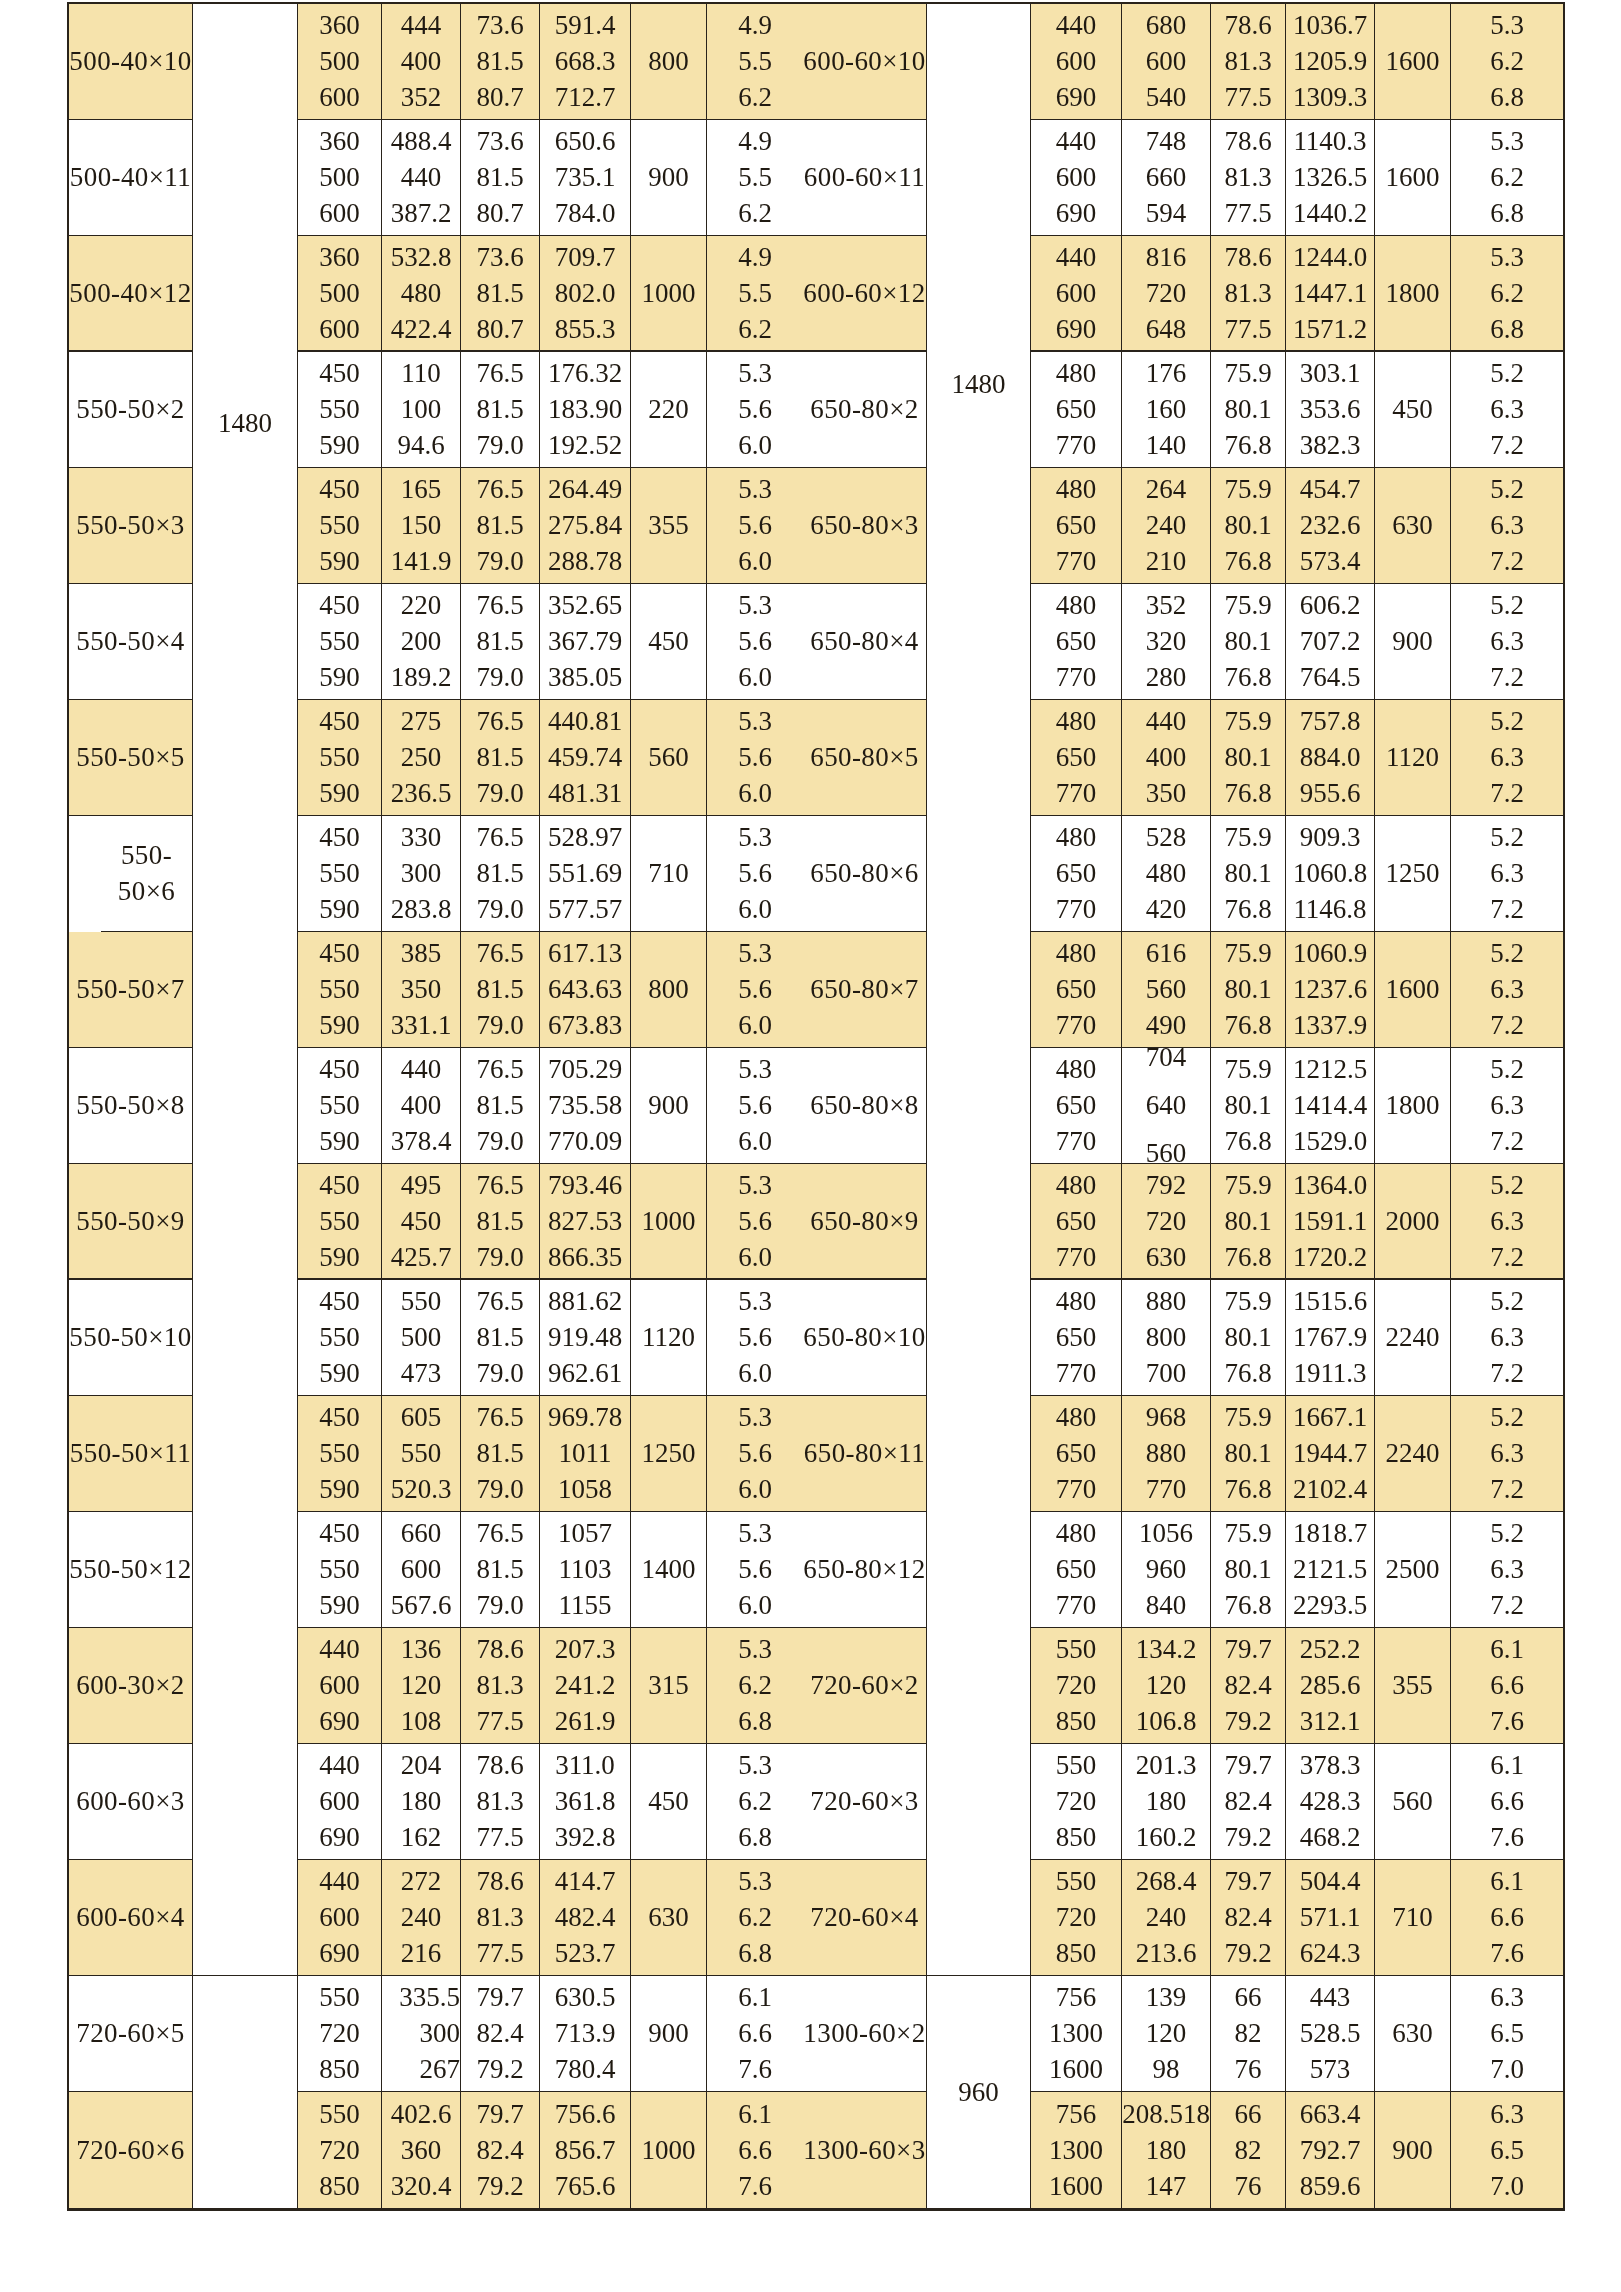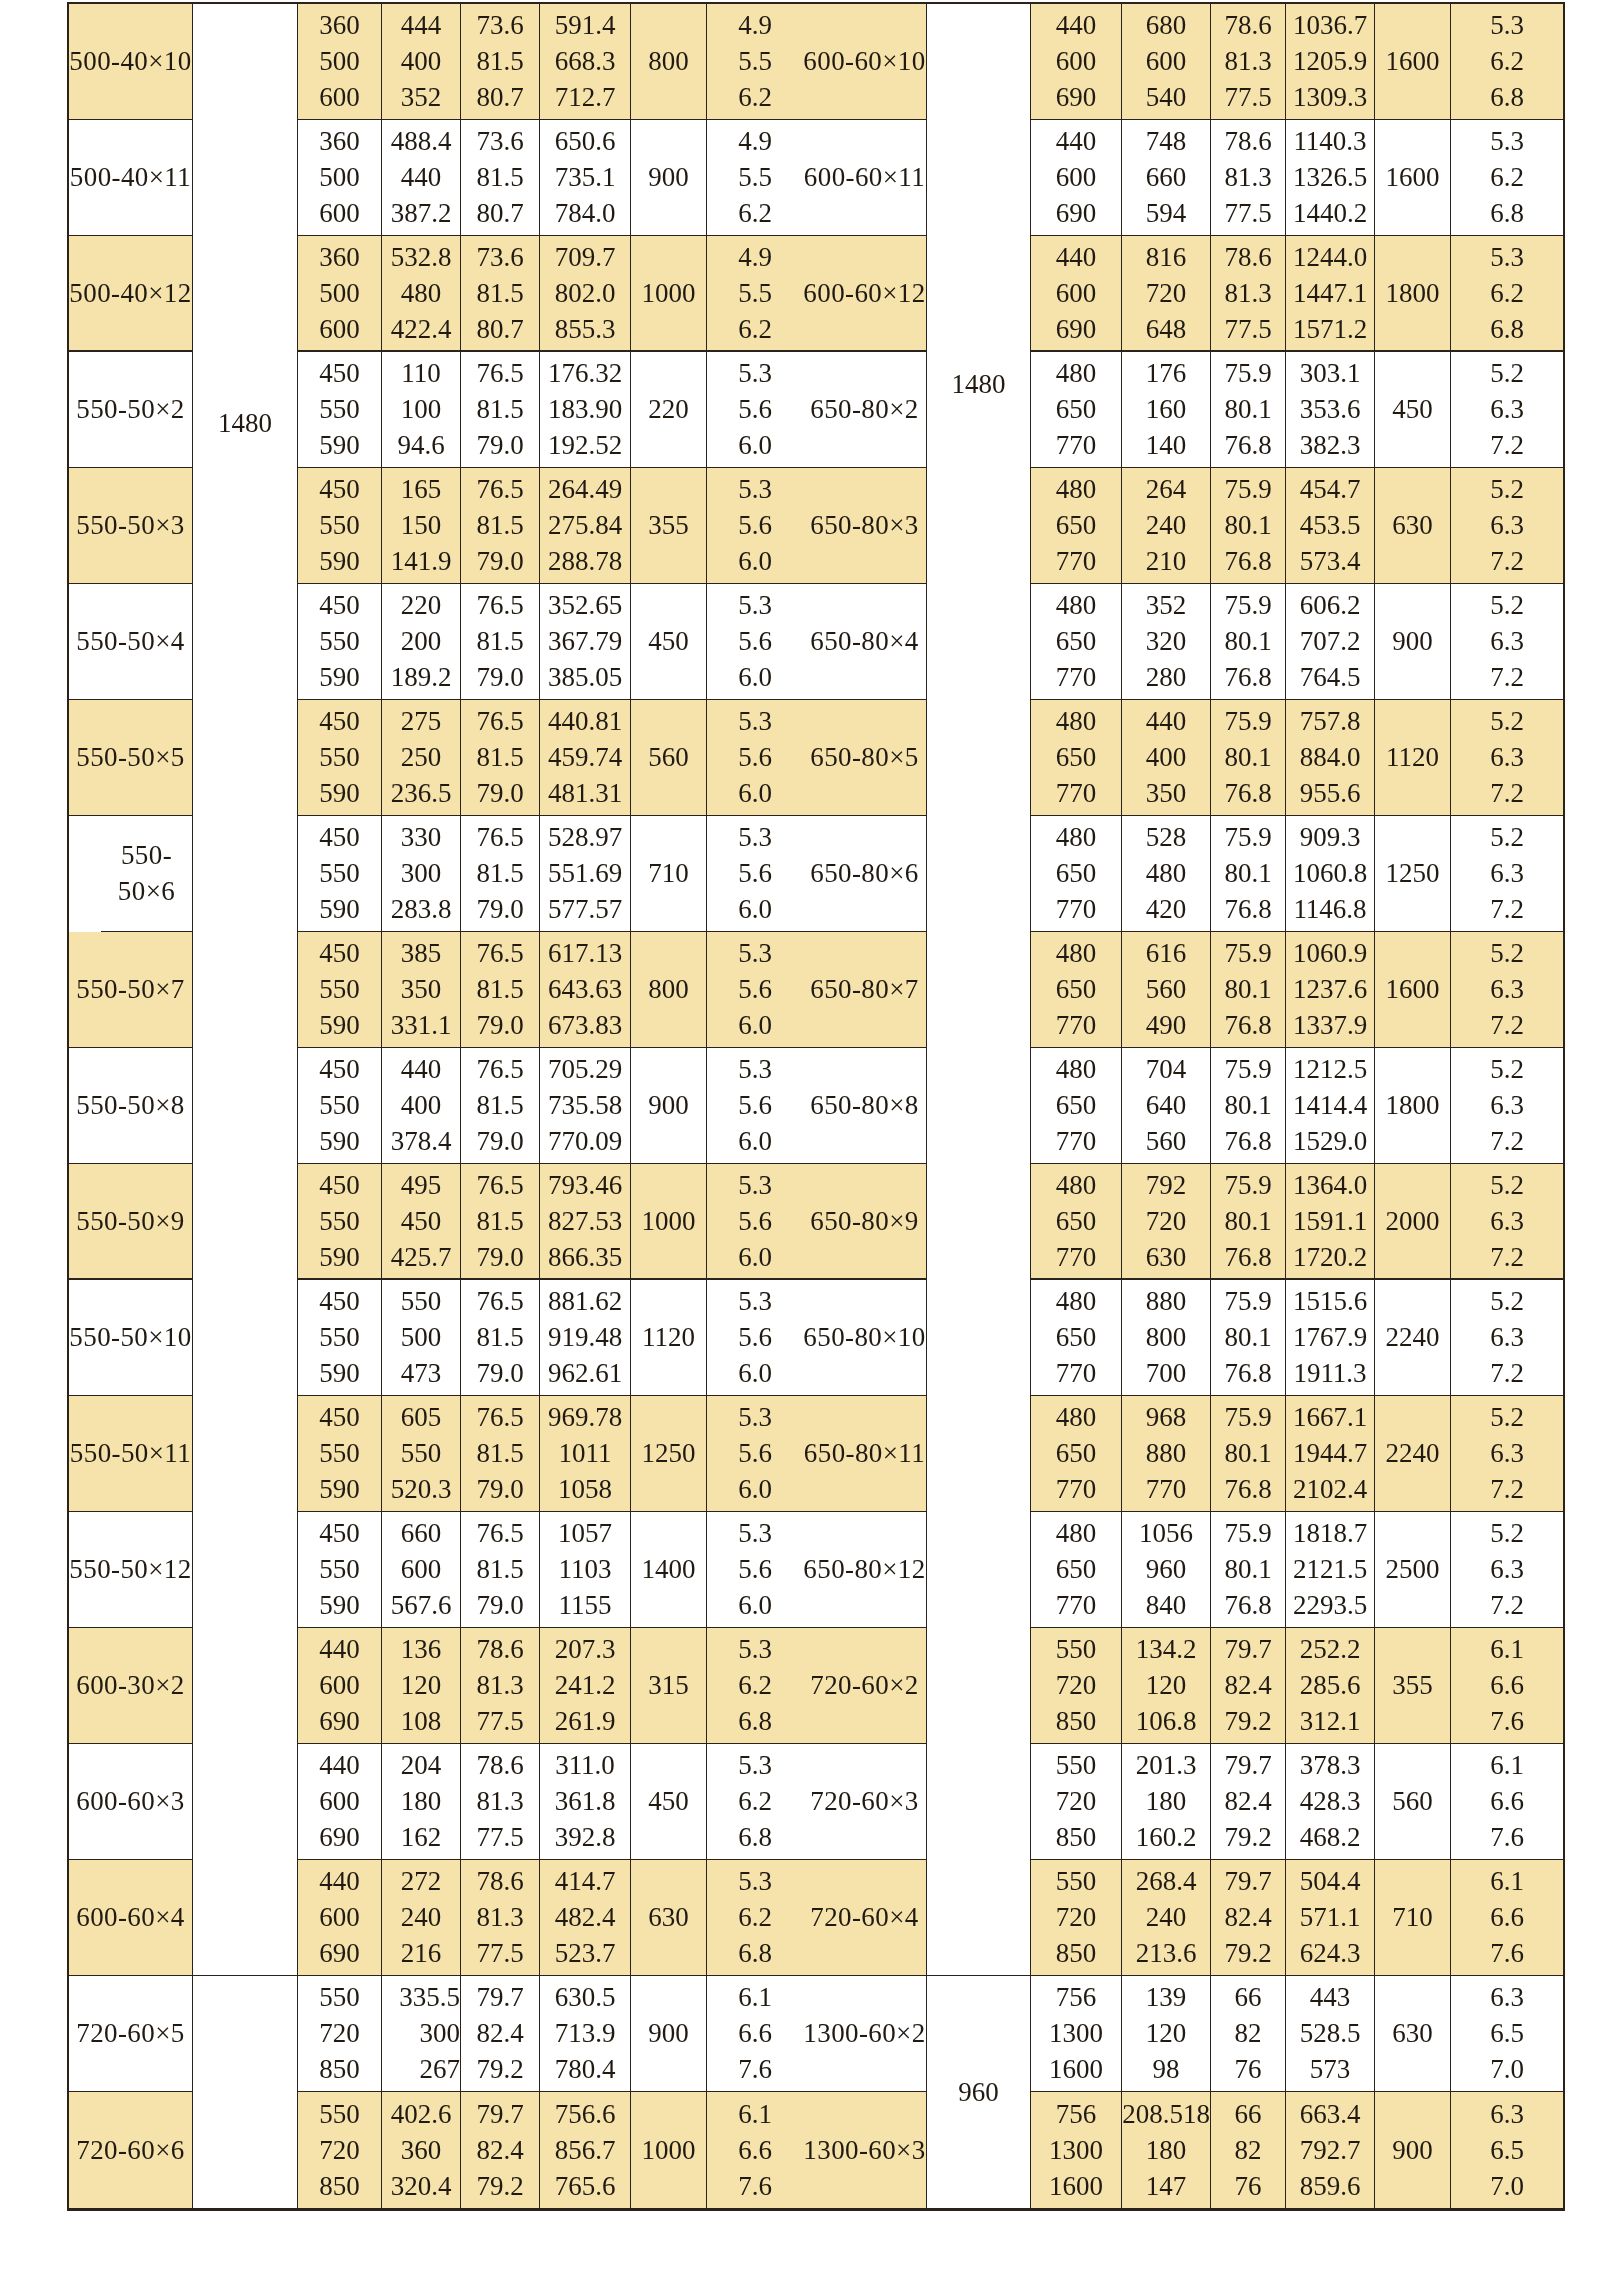--- a/index.html
+++ b/index.html
@@ -716,21 +716,21 @@
         <div class="ln">240</div>
         <div class="ln">210</div>
       </div>
       <div class="cell col-eff shade" style="grid-area: 5 / 5;">
         <div class="ln">75.9</div>
         <div class="ln">80.1</div>
         <div class="ln">76.8</div>
       </div>
       <div class="cell col-power shade" style="grid-area: 5 / 6;">
         <div class="ln">454.7</div>
-        <div class="ln">453.5</div>
+        <div class="ln">232.6</div>
         <div class="ln">573.4</div>
       </div>
       <div class="cell col-motor shade" style="grid-area: 5 / 7;">630</div>
       <div class="cell col-npsh shade" style="grid-area: 5 / 8;">
         <div class="ln">5.2</div>
         <div class="ln">6.3</div>
         <div class="ln">7.2</div>
       </div>
       <div class="cell col-model model-cell" style="grid-area: 6 / 1;">650-80×4</div>
       <div class="cell col-flow" style="grid-area: 6 / 3;">
@@ -839,21 +839,21 @@
         <div class="ln">5.2</div>
         <div class="ln">6.3</div>
         <div class="ln">7.2</div>
       </div>
       <div class="cell col-model model-cell" style="grid-area: 10 / 1;">650-80×8</div>
       <div class="cell col-flow" style="grid-area: 10 / 3;">
         <div class="ln">480</div>
         <div class="ln">650</div>
         <div class="ln">770</div>
       </div>
-      <div class="cell col-head" style="grid-area: 10 / 4;">
+      <div class="cell col-head" style="grid-area: 10 / 4; gap: 12px;">
         <div class="ln">704</div>
         <div class="ln">640</div>
         <div class="ln">560</div>
       </div>
       <div class="cell col-eff" style="grid-area: 10 / 5;">
         <div class="ln">75.9</div>
         <div class="ln">80.1</div>
         <div class="ln">76.8</div>
       </div>
       <div class="cell col-power" style="grid-area: 10 / 6;">

